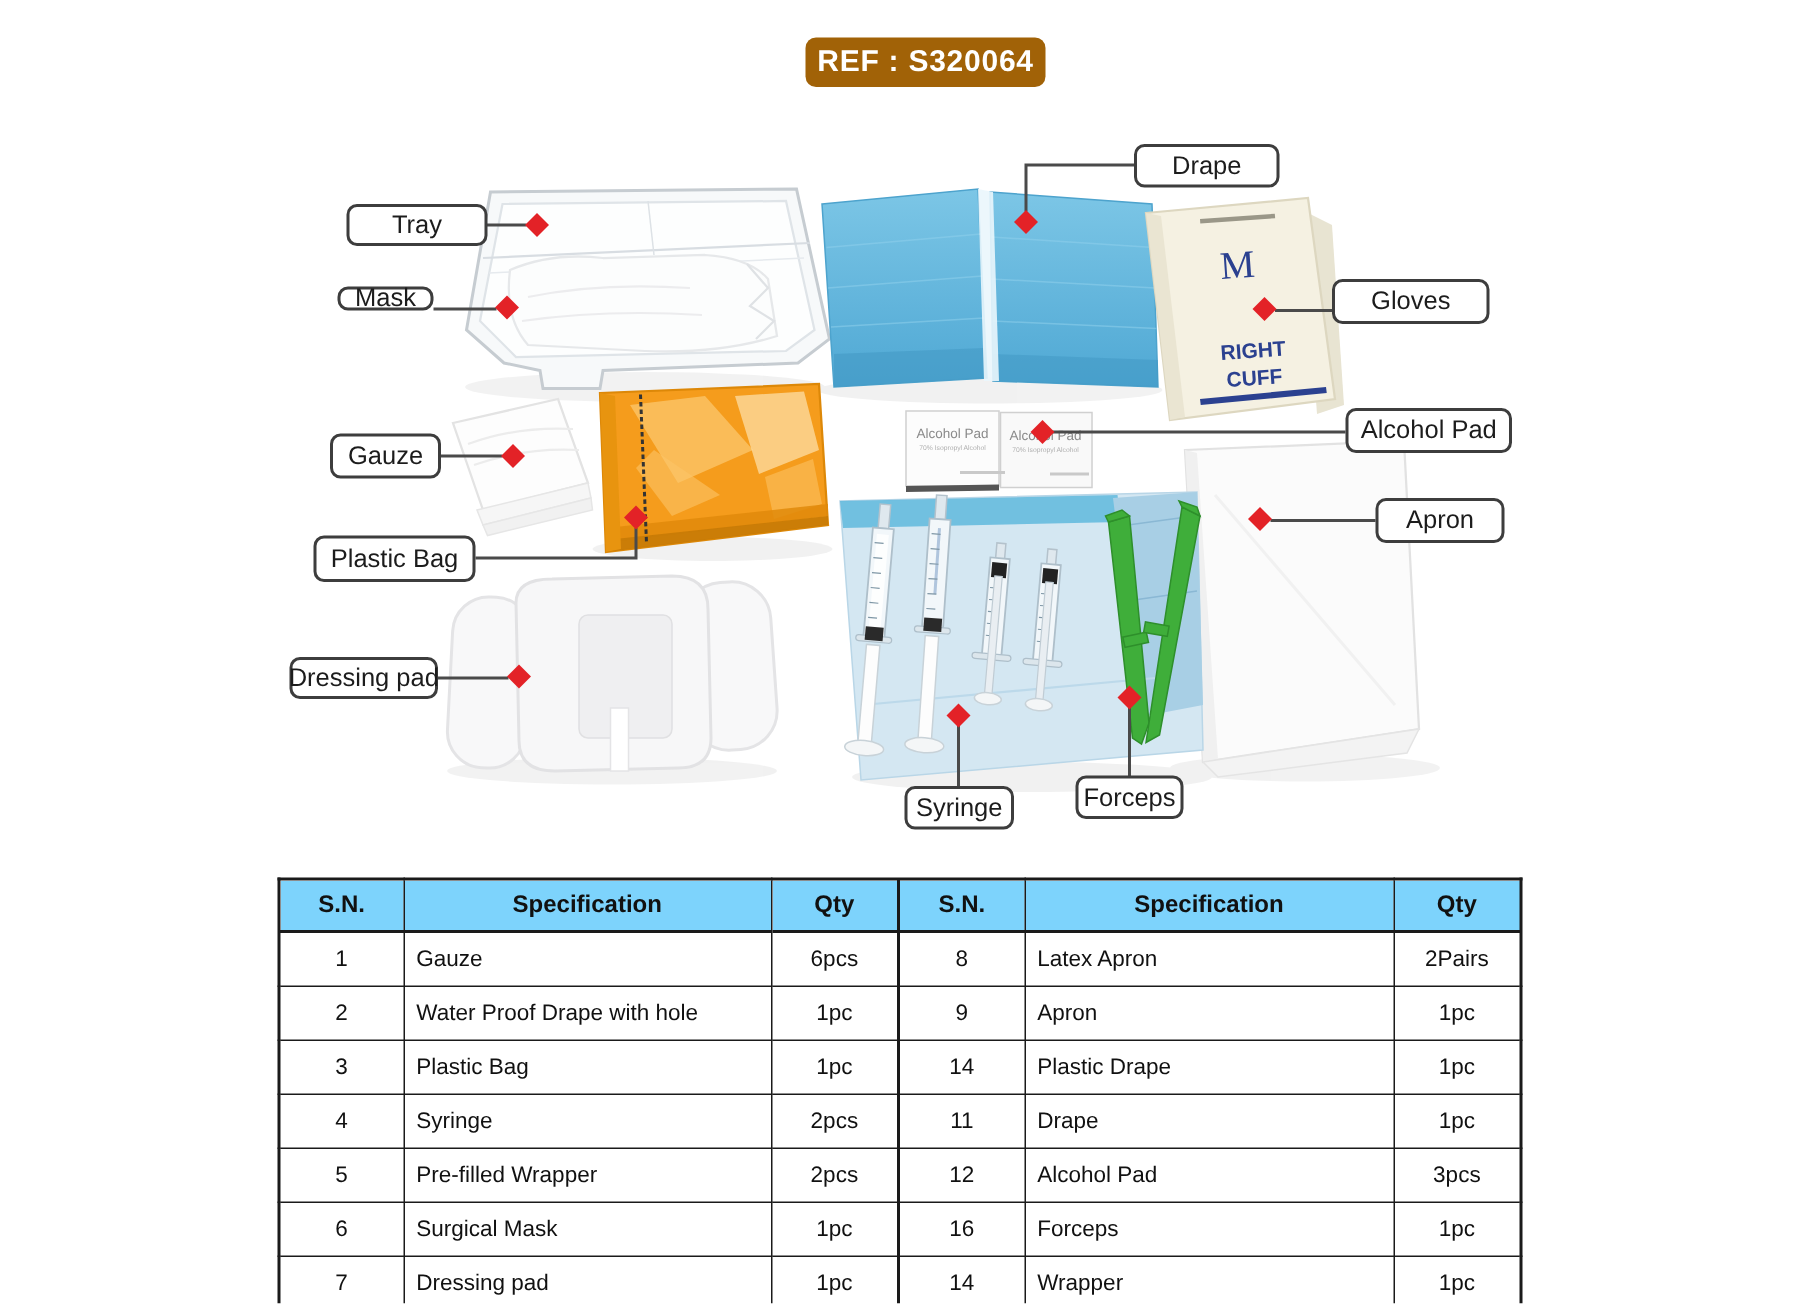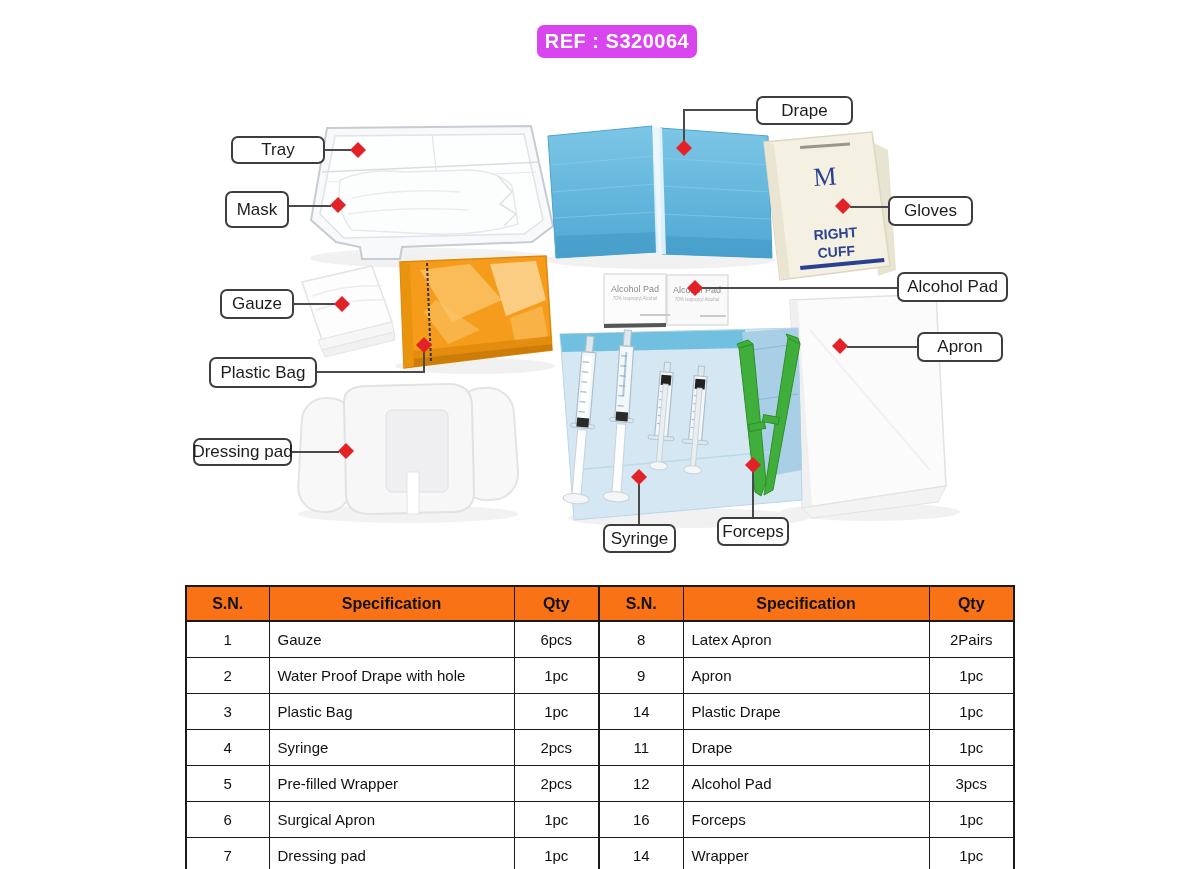--- a/index.html
+++ b/index.html
@@ -1,32 +1,32 @@
 <!DOCTYPE html>
 <html><head>
 <meta charset="utf-8">
 <style>
   html,body{margin:0;padding:0;background:#fff;}
   .page{position:relative;width:1200px;height:869px;background:#ffffff;overflow:hidden;
         font-family:"Liberation Sans",sans-serif;color:#1a1a1a;}
   
   .ref-badge{position:absolute;left:537px;top:25px;width:160px;height:33px;
-    background:#d946ef;border-radius:7px;color:#ffffff;font-size:20px;font-weight:bold;
+    background:#a16207;border-radius:7px;color:#ffffff;font-size:20px;font-weight:bold;
     display:flex;align-items:center;justify-content:center;letter-spacing:.5px;}
   
   .callout{position:absolute;background:#ffffff;border:2px solid #3d3d3d;border-radius:7px;
     display:flex;align-items:center;justify-content:center;font-size:17px;color:#1c1c1c;
     box-sizing:border-box;white-space:nowrap;}
   
   .photo-svg{position:absolute;left:0;top:0;}
   
   .spec-table{position:absolute;left:185px;top:585px;width:828px;border-collapse:collapse;
     table-layout:fixed;font-size:15px;color:#111;}
   .spec-table th,.spec-table td{border:1px solid #1a1a1a;overflow:hidden;white-space:nowrap;}
-  .spec-table thead th{background:#f97316;font-size:16px;font-weight:bold;height:31px;
+  .spec-table thead th{background:#7dd3fc;font-size:16px;font-weight:bold;height:31px;
     text-align:center;border-bottom:2px solid #1a1a1a;}
   .spec-table td{height:33px;}
   .spec-table{border:2px solid #1a1a1a;}
   .c-sn,.c-qty{text-align:center;}
   .c-spec{text-align:left;padding-left:8px;}
   .div-l{border-left:2px solid #1a1a1a !important;}
 </style>
 </head>
 <body>
 
@@ -228,26 +228,26 @@
       <path d="M676,148 L684,140 L692,148 L684,156 Z"></path>
       <path d="M835,206 L843,198 L851,206 L843,214 Z"></path>
       <path d="M687,288 L695,280 L703,288 L695,296 Z"></path>
       <path d="M832,346 L840,338 L848,346 L840,354 Z"></path>
       <path d="M631,477 L639,469 L647,477 L639,485 Z"></path>
       <path d="M745,465 L753,457 L761,465 L753,473 Z"></path>
     </g>
   </svg>
 
   <div class="callout" style="left:231px;top:136px;width:94px;height:28px;">Tray</div>
-  <div class="callout" style="left:225px;top:191px;width:64px;height:37px;">Mask</div>
+  <div class="callout" style="left:225px;top:191px;width:64px;height:16px;">Mask</div>
   <div class="callout" style="left:220px;top:289px;width:74px;height:30px;">Gauze</div>
   <div class="callout" style="left:209px;top:357px;width:108px;height:31px;">Plastic Bag</div>
   <div class="callout" style="left:193px;top:438px;width:99px;height:28px;">Dressing pad</div>
   <div class="callout" style="left:756px;top:96px;width:97px;height:29px;">Drape</div>
-  <div class="callout" style="left:888px;top:196px;width:85px;height:30px;">Gloves</div>
+  <div class="callout" style="left:888px;top:186px;width:105px;height:30px;">Gloves</div>
   <div class="callout" style="left:897px;top:272px;width:111px;height:30px;">Alcohol Pad</div>
   <div class="callout" style="left:917px;top:332px;width:86px;height:30px;">Apron</div>
   <div class="callout" style="left:603px;top:524px;width:73px;height:29px;">Syringe</div>
   <div class="callout" style="left:717px;top:517px;width:72px;height:29px;">Forceps</div>
 
   <table class="spec-table">
     <colgroup>
       <col style="width:83px">
         <col style="width:245px">
         <col style="width:85px">
@@ -301,21 +301,21 @@
       <tr>
         <td class="c-sn">5</td>
         <td class="c-spec">Pre-filled Wrapper</td>
         <td class="c-qty">2pcs</td>
         <td class="c-sn div-l">12</td>
         <td class="c-spec">Alcohol Pad</td>
         <td class="c-qty">3pcs</td>
       </tr>
       <tr>
         <td class="c-sn">6</td>
-        <td class="c-spec">Surgical Apron</td>
+        <td class="c-spec">Surgical Mask</td>
         <td class="c-qty">1pc</td>
         <td class="c-sn div-l">16</td>
         <td class="c-spec">Forceps</td>
         <td class="c-qty">1pc</td>
       </tr>
       <tr>
         <td class="c-sn">7</td>
         <td class="c-spec">Dressing pad</td>
         <td class="c-qty">1pc</td>
         <td class="c-sn div-l">14</td>

